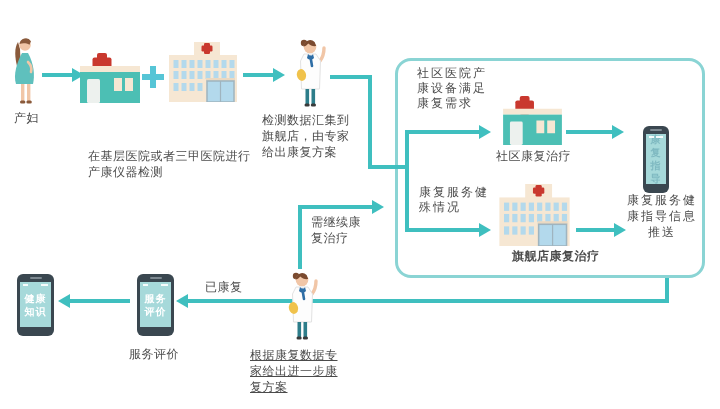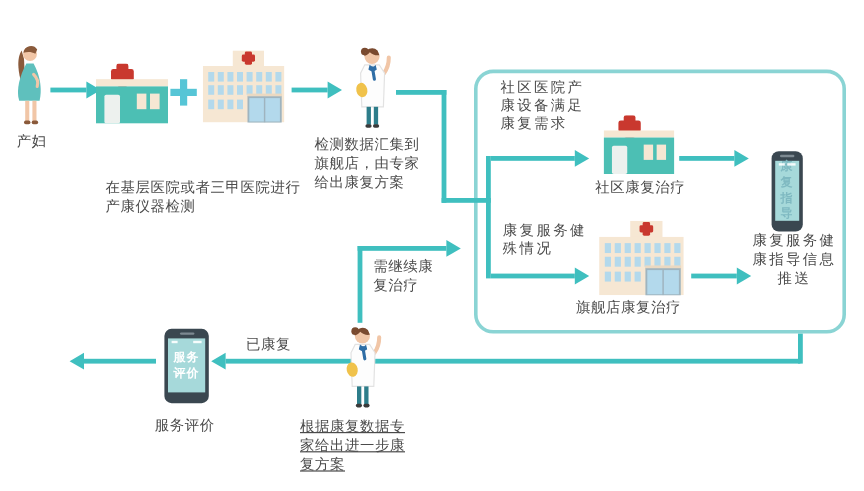--- a/index.html
+++ b/index.html
@@ -201,21 +201,21 @@
         <rect x="4.5" y="41" width="5" height="8"></rect>
           <rect x="12.5" y="41" width="5" height="8"></rect>
           <rect x="20.5" y="41" width="5" height="8"></rect>
           <rect x="28.5" y="41" width="5" height="8"></rect>
       </g>
       <rect x="37" y="36" width="29" height="3" fill="#ead9c2"></rect>
       <rect x="38" y="39" width="27" height="21" fill="#b3d9ec" stroke="#9fb4bf" stroke-width="1.5"></rect>
       <line x1="51.5" y1="39" x2="51.5" y2="60" stroke="#9fb4bf" stroke-width="1.2"></line>
     </svg>
   </div>
-  <div class="lbl" style="left:480px; top:248px;">旗舰店康复治疗</div>
+  <div class="lbl" style="left:512px; top:248px;font-weight:bold;">旗舰店康复治疗</div>
 
   <div class="hline" style="left:576px; top:228px; width:38px; height:4px;"></div>
   <div class="ah-r" style="left:614px; top:223px;"></div>
   <div class="lbl wide" style="left:627px; top:192px; line-height:16px;text-align:center;">康复服务健
 康指导信息
 推送</div>
 
   <div class="vline" style="left:665px; top:278px; width:4px; height:25px;"></div>
   <div class="hline" style="left:188px; top:299px; width:479px; height:4px;"></div>
   <div class="ah-l" style="left:176px; top:294px;"></div>
@@ -252,14 +252,21 @@
     <div class="sbl"></div>
     <div class="sbr"></div>
     <div class="screen">服务
 评价</div>
   </div>
   <div class="lbl" style="left:129px; top:346px;">服务评价</div>
 
   <div class="hline" style="left:70px; top:299px; width:60px; height:4px;"></div>
   <div class="ah-l" style="left:58px; top:294px;"></div>
 
+  <div class="phone" style="left:17px; top:274px; width:37px; height:62px;">
+    <div class="speaker"></div>
+    <div class="sbl"></div>
+    <div class="sbr"></div>
+    <div class="screen">健康
+知识</div>
+  </div>
 
 </div>
 
 </body></html>

